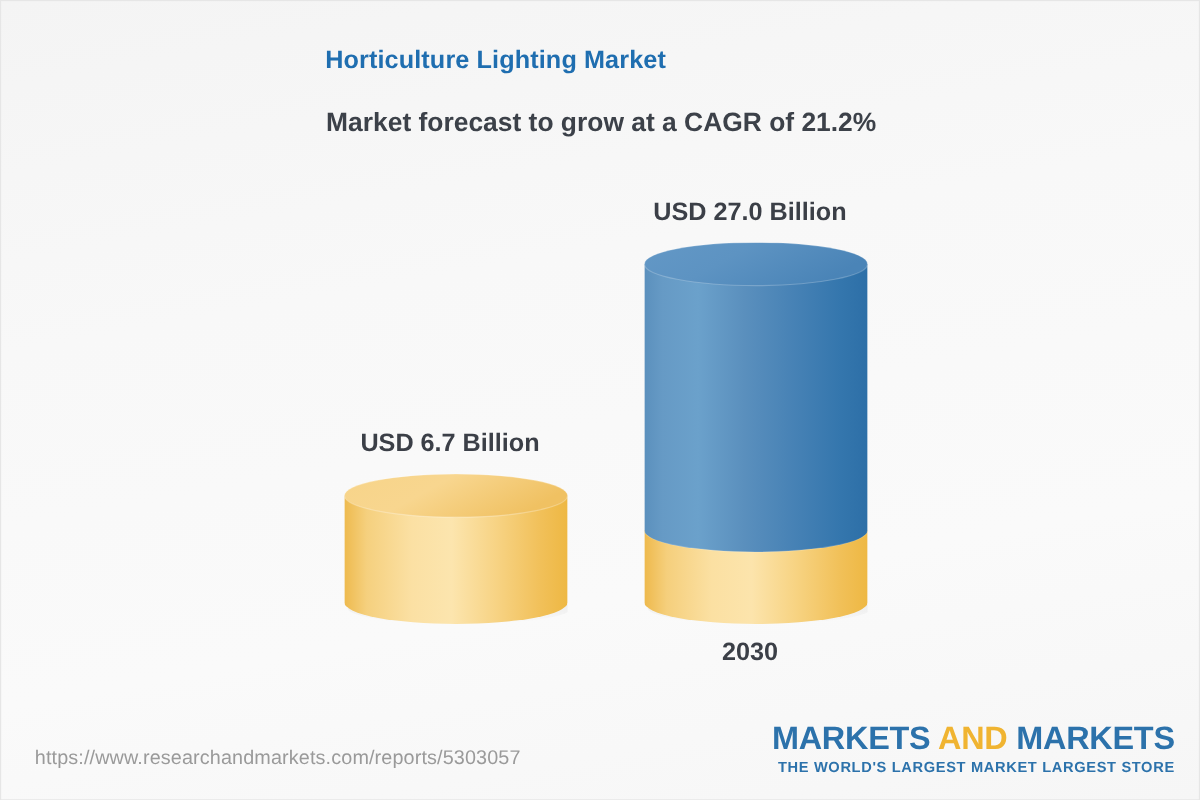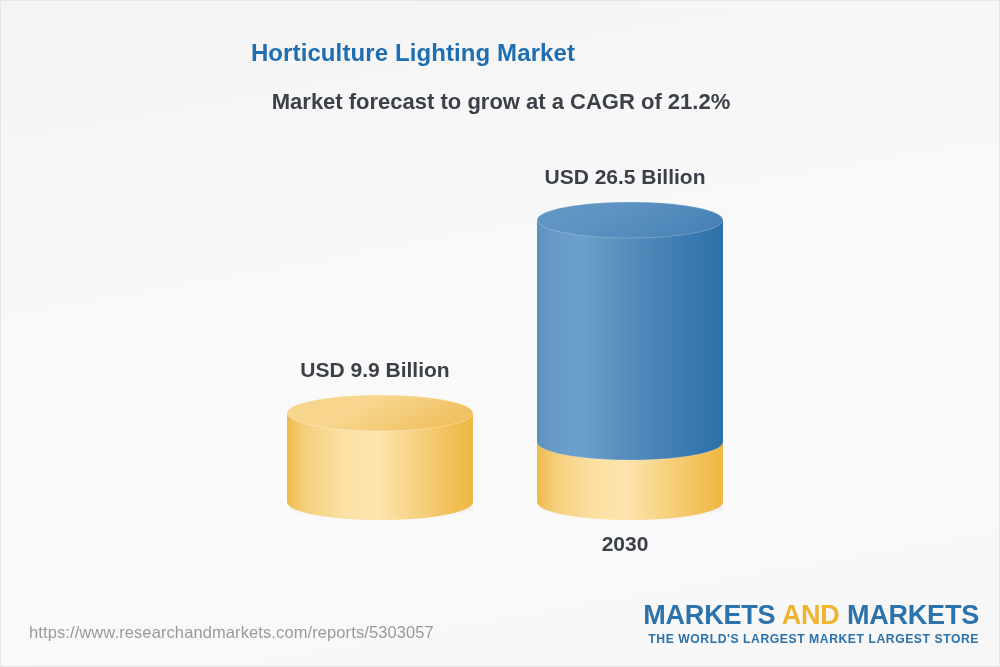--- a/index.html
+++ b/index.html
@@ -23,21 +23,21 @@
     overflow: hidden;
   }
 
   
   .title {
     position: absolute;
     left: 0;
     top: 38px;
     width: 824px;
     text-align: center;
-    font-size: 24px;
+    font-size: 21px;
     font-weight: bold;
     color: #1f6eb0;
     letter-spacing: 0.1px;
   }
   .subtitle {
     position: absolute;
     left: 0;
     top: 88px;
     width: 1000px;
     text-align: center;
@@ -110,22 +110,22 @@
   }
 </style>
 </head>
 <body>
 
 <div class="canvas">
 
   <div class="title">Horticulture Lighting Market</div>
   <div class="subtitle">Market forecast to grow at a CAGR of 21.2%</div>
 
-  <div class="value-label" id="label-2030">USD 26.5 Billion</div>
-  <div class="value-label" id="label-2024">USD 9.9 Billion</div>
+  <div class="value-label" id="label-2030">USD 27.0 Billion</div>
+  <div class="value-label" id="label-2024">USD 6.7 Billion</div>
 
   <div class="cylinder" id="cyl-2030">
     <svg width="186" height="318" viewBox="0 0 186 318" xmlns="http://www.w3.org/2000/svg">
       <defs>
         <linearGradient id="blueBody" x1="0" y1="0" x2="1" y2="0">
           <stop offset="0%" stop-color="#5b90bd"></stop>
           <stop offset="8%" stop-color="#669ac5"></stop>
           <stop offset="24%" stop-color="#6ba1cb"></stop>
           <stop offset="45%" stop-color="#5a8fbd"></stop>
           <stop offset="70%" stop-color="#4480b4"></stop>

